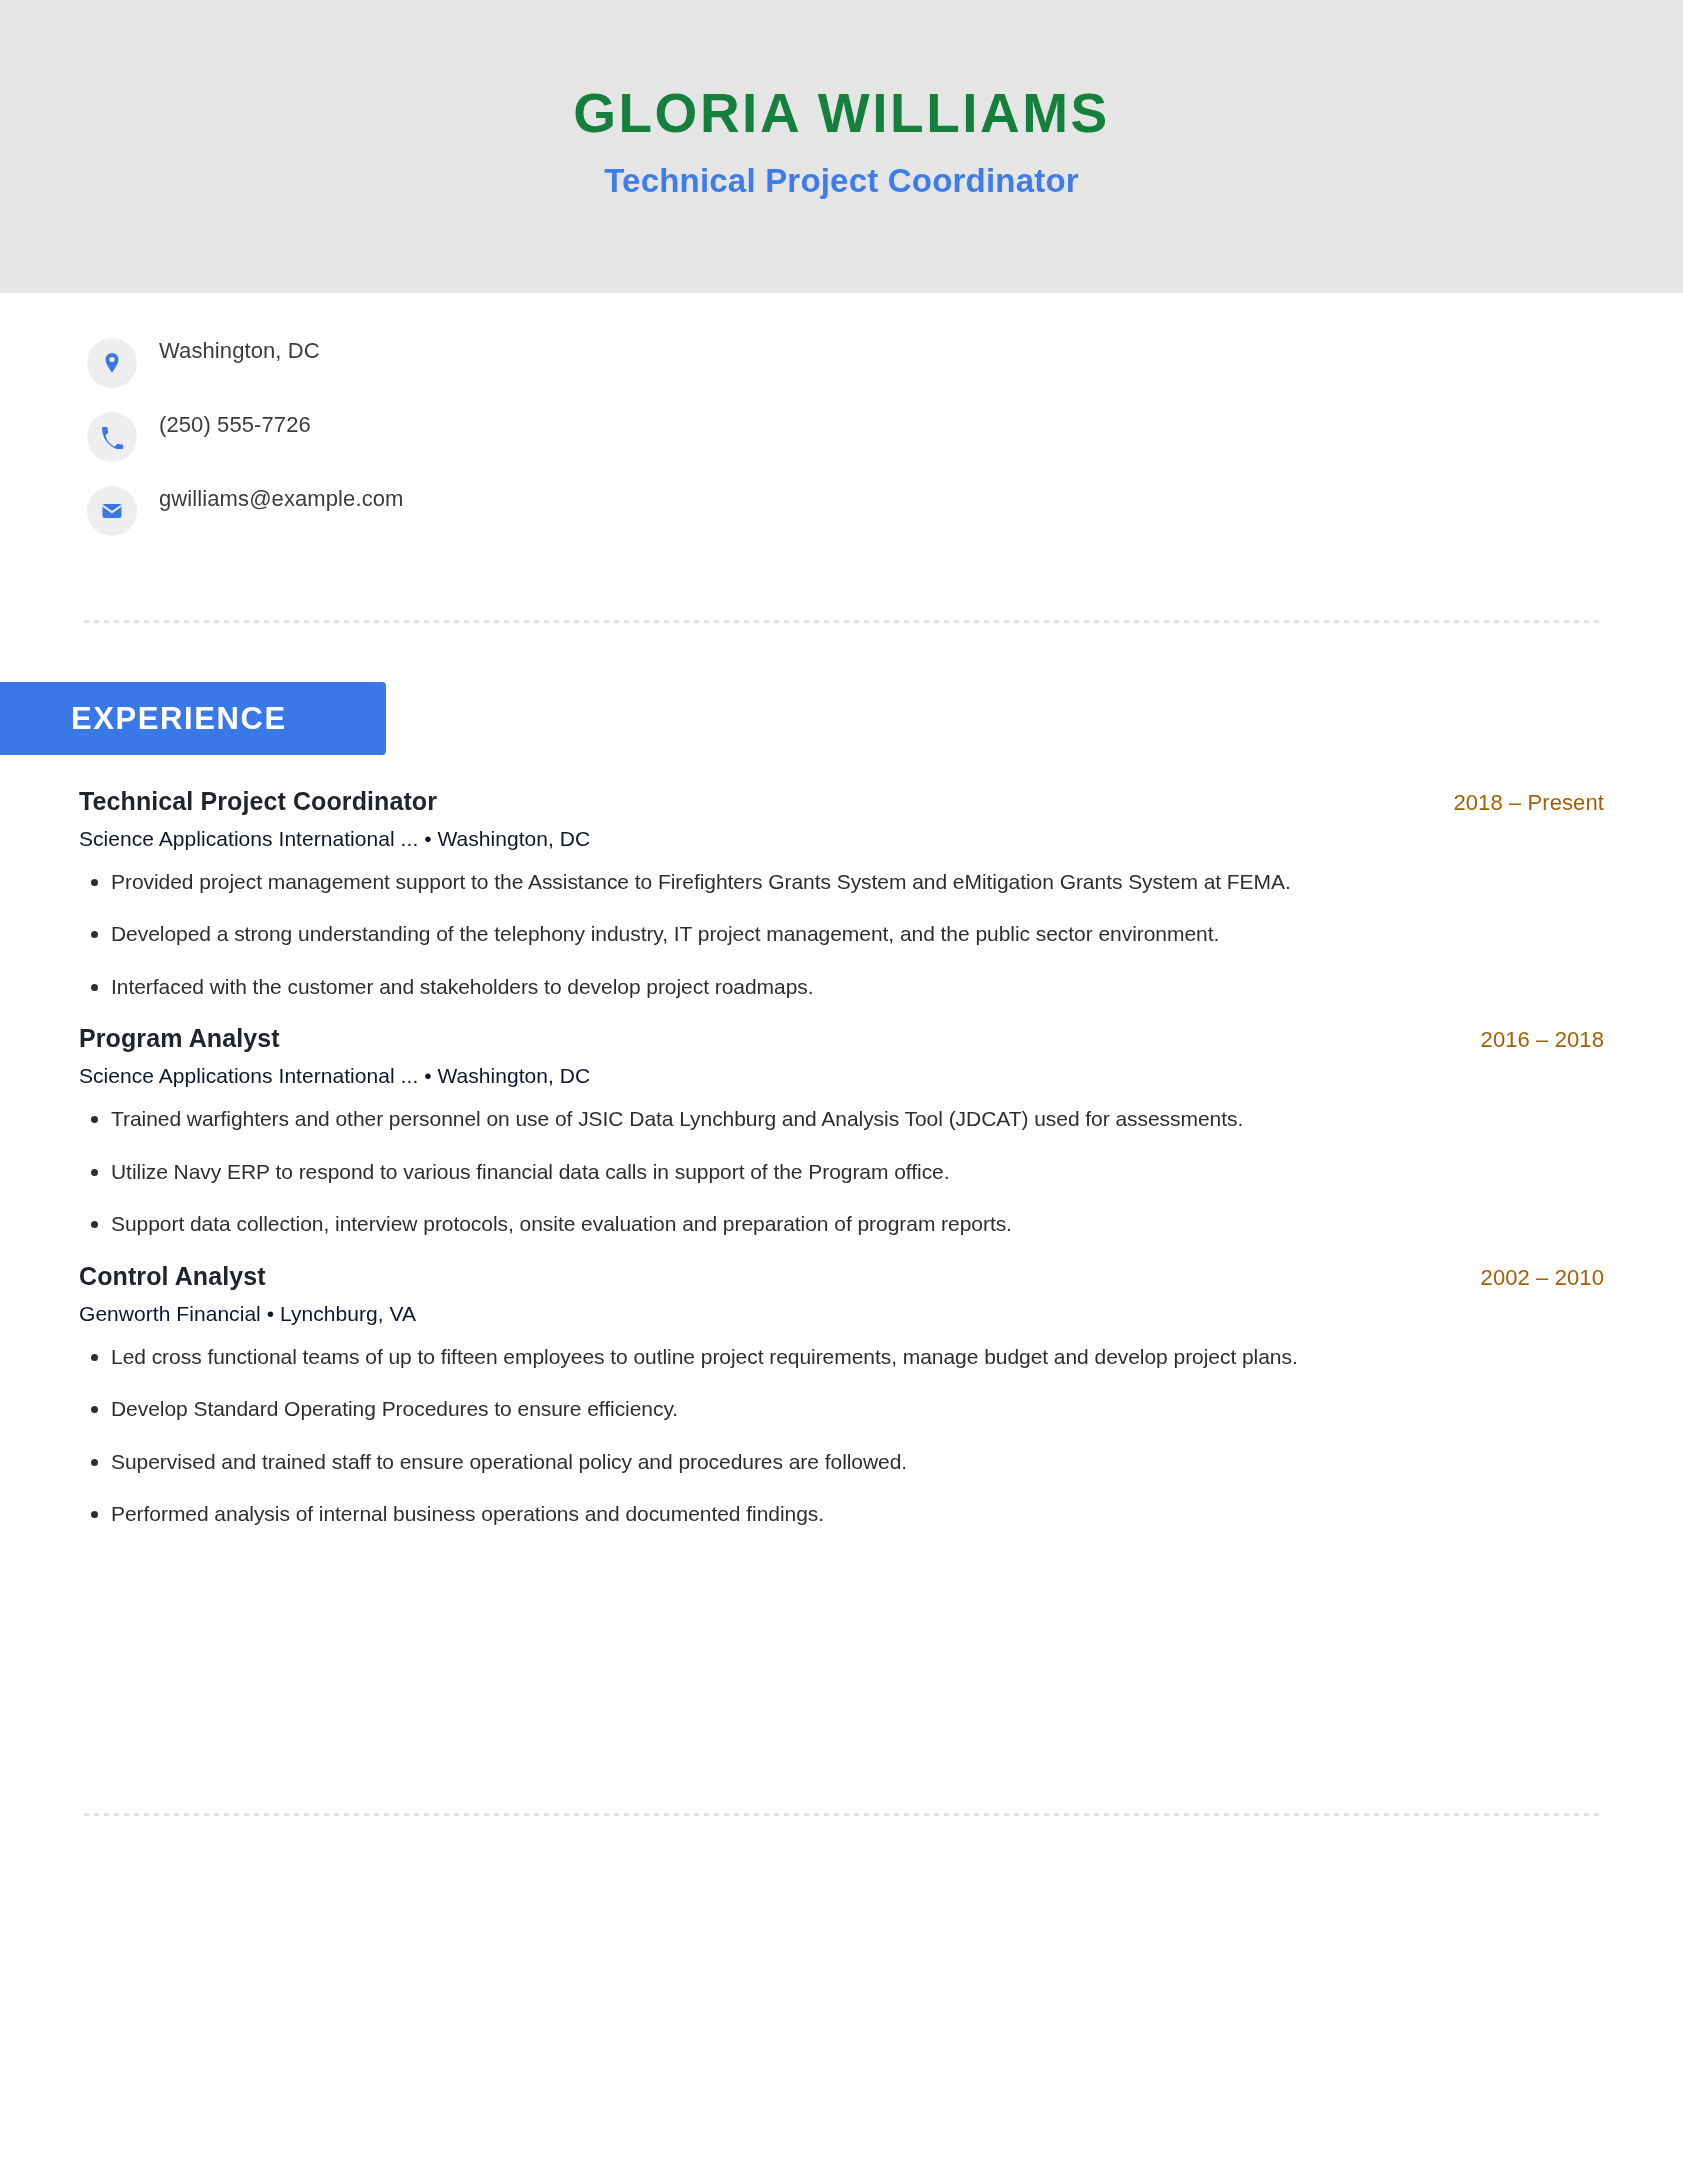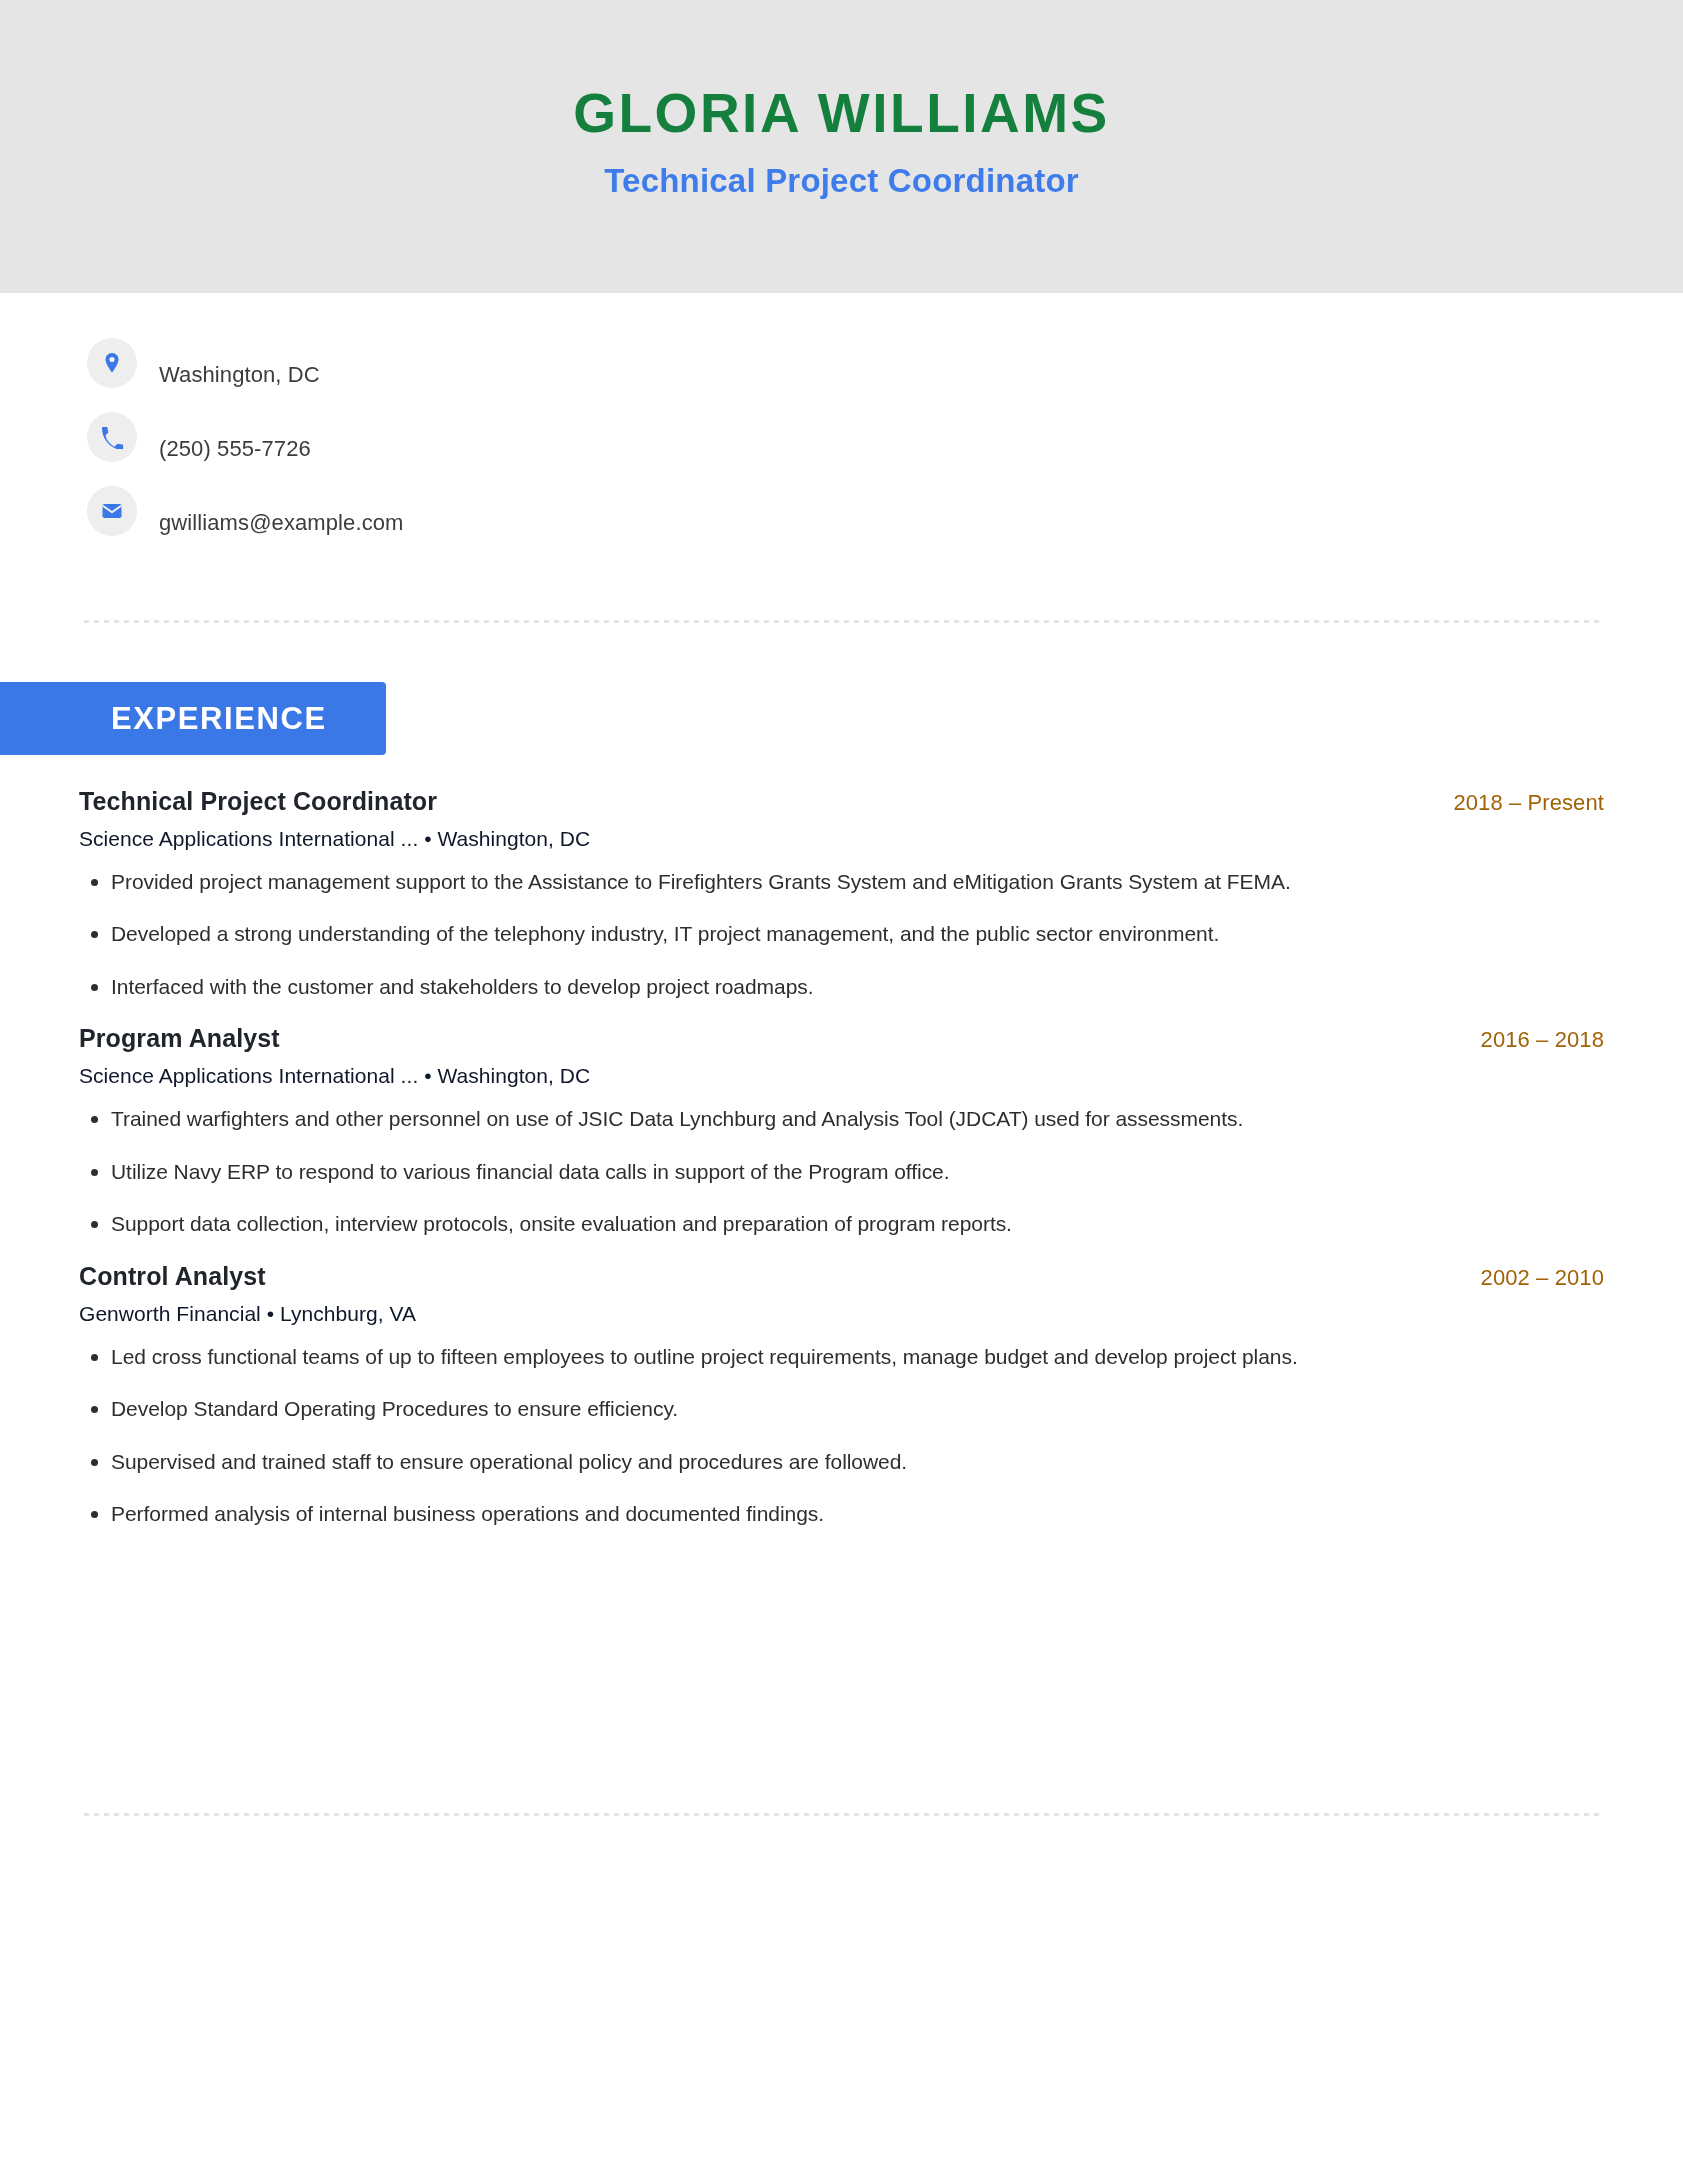--- a/index.html
+++ b/index.html
@@ -48,21 +48,21 @@
   }
 
   
   .contact-block {
     margin-top: 45px;
     padding-left: 87px;
   }
 
   .contact-item {
     display: flex;
-    align-items: flex-end;
+    align-items: flex-start;
     height: 50px;
     margin-bottom: 24px;
   }
 
   .contact-icon {
     width: 50px;
     height: 50px;
     min-width: 50px;
     border-radius: 50%;
     background: #eeeeee;
@@ -99,21 +99,21 @@
   .section-badge {
     position: absolute;
     top: 682px;
     left: 0;
     height: 73px;
     min-width: 386px;
     background: #3b78e7;
     border-radius: 0 4px 4px 0;
     display: flex;
     align-items: center;
-    padding: 0 30px 0 111px;
+    padding: 0 30px 0 71px;
   }
 
   .section-badge-label {
     color: #ffffff;
     font-size: 31px;
     font-weight: 700;
     letter-spacing: 1.6px;
     text-transform: uppercase;
   }
 

